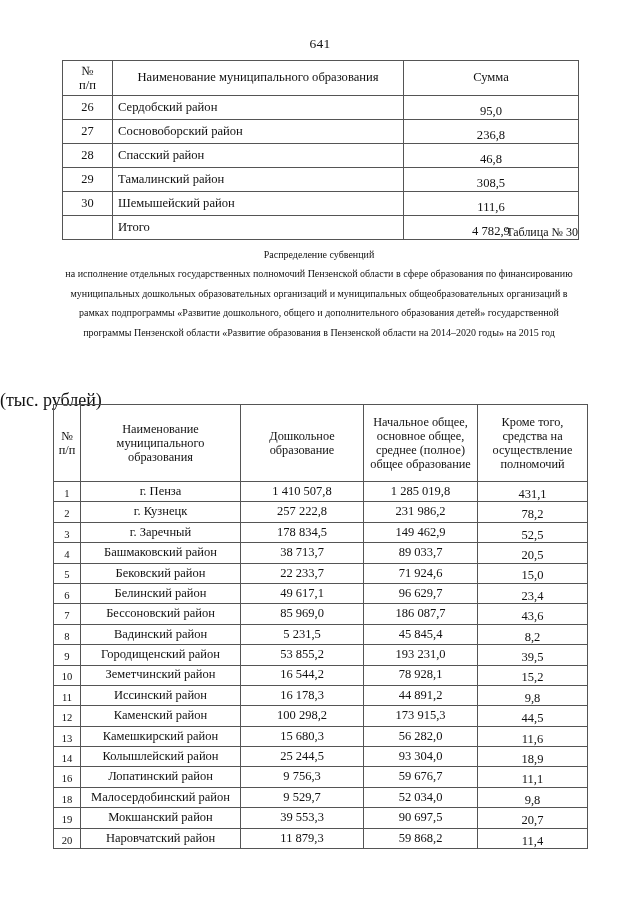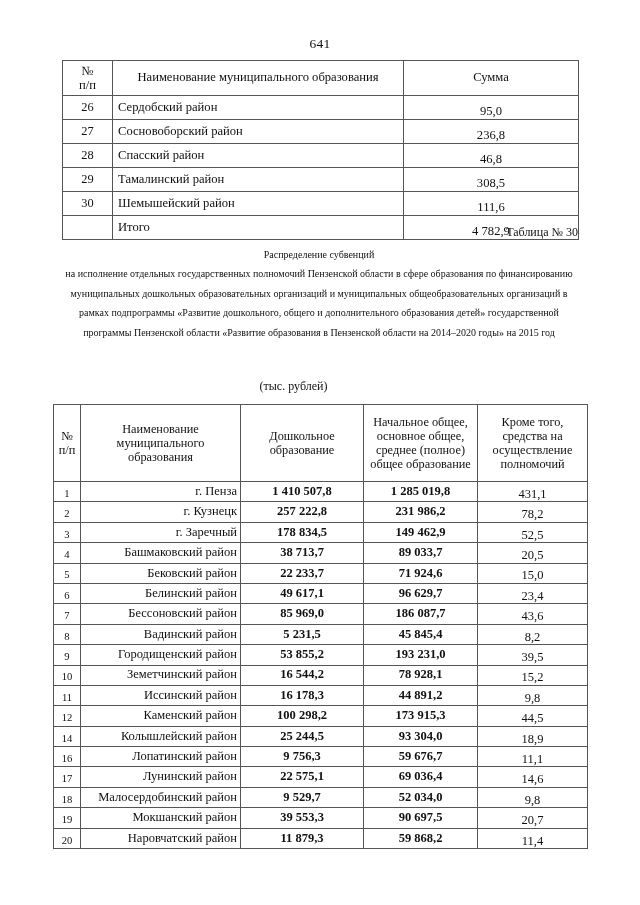--- a/index.html
+++ b/index.html
@@ -114,24 +114,24 @@
     line-height: 19.4px;
   }
   .title-block p {
     margin: 0;
   }
 
   
   .units-note {
     position: absolute;
     left: 0;
-    top: 379px;
+    top: 393px;
     width: 587px;
-    text-align: center;
-    font-size: 12px;
+    text-align: left;
+    font-size: 18px;
     line-height: 15px;
   }
 
   
   .table-main-wrap {
     position: absolute;
     left: 53px;
     top: 404px;
     width: 534px;
   }
@@ -157,25 +157,24 @@
     height: 18.4px;
     padding: 0 3px;
   }
   .table-main tbody td.cell-num {
     text-align: center;
     font-size: 10.6px;
     vertical-align: bottom;
     padding-bottom: 1px;
   }
   .table-main tbody td.cell-name {
-    text-align: right;
+    text-align: center;
   }
   .table-main tbody td.cell-val {
     text-align: center;
-    font-weight: bold;
   }
   .table-main tbody td.cell-extra {
     text-align: center;
     vertical-align: bottom;
     padding-bottom: 0px;
   }
 </style>
 </head>
 <body>
 
@@ -344,41 +343,41 @@
             <td class="cell-extra">9,8</td>
           </tr>
           <tr>
             <td class="cell-num">12</td>
             <td class="cell-name">Каменский район</td>
             <td class="cell-val">100 298,2</td>
             <td class="cell-val">173 915,3</td>
             <td class="cell-extra">44,5</td>
           </tr>
           <tr>
+            <td class="cell-num">13</td>
+            <td class="cell-name">Камешкирский район</td>
+            <td class="cell-val">15 680,3</td>
+            <td class="cell-val">56 282,0</td>
+            <td class="cell-extra">11,6</td>
+          </tr>
+          <tr>
             <td class="cell-num">14</td>
             <td class="cell-name">Колышлейский район</td>
             <td class="cell-val">25 244,5</td>
             <td class="cell-val">93 304,0</td>
             <td class="cell-extra">18,9</td>
           </tr>
           <tr>
             <td class="cell-num">16</td>
             <td class="cell-name">Лопатинский район</td>
             <td class="cell-val">9 756,3</td>
             <td class="cell-val">59 676,7</td>
             <td class="cell-extra">11,1</td>
           </tr>
           <tr>
-            <td class="cell-num">17</td>
-            <td class="cell-name">Лунинский район</td>
-            <td class="cell-val">22 575,1</td>
-            <td class="cell-val">69 036,4</td>
-            <td class="cell-extra">14,6</td>
-          </tr>
-          <tr>
             <td class="cell-num">18</td>
             <td class="cell-name">Малосердобинский район</td>
             <td class="cell-val">9 529,7</td>
             <td class="cell-val">52 034,0</td>
             <td class="cell-extra">9,8</td>
           </tr>
           <tr>
             <td class="cell-num">19</td>
             <td class="cell-name">Мокшанский район</td>
             <td class="cell-val">39 553,3</td>

